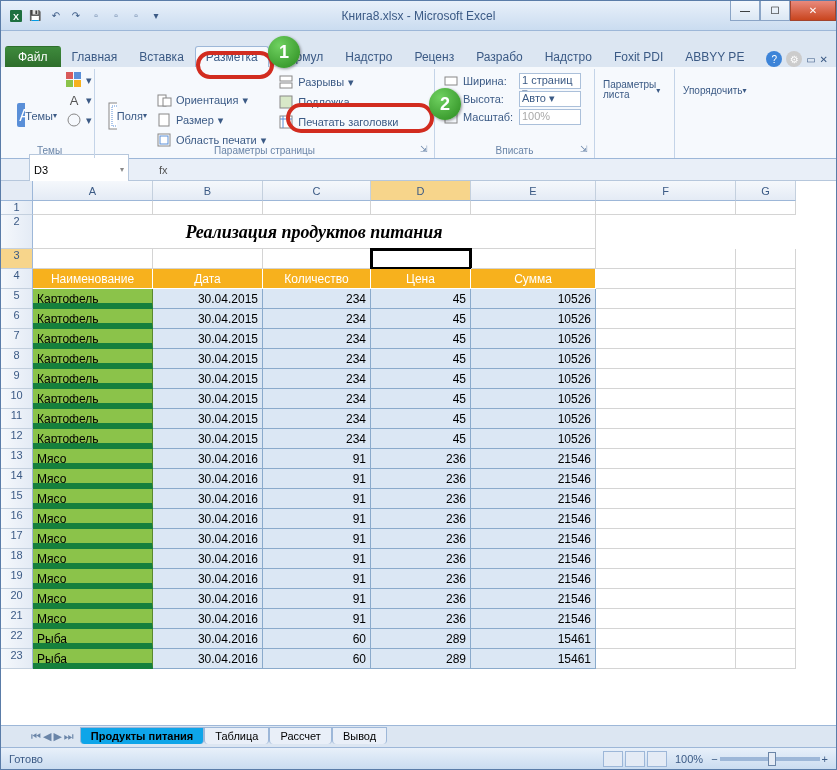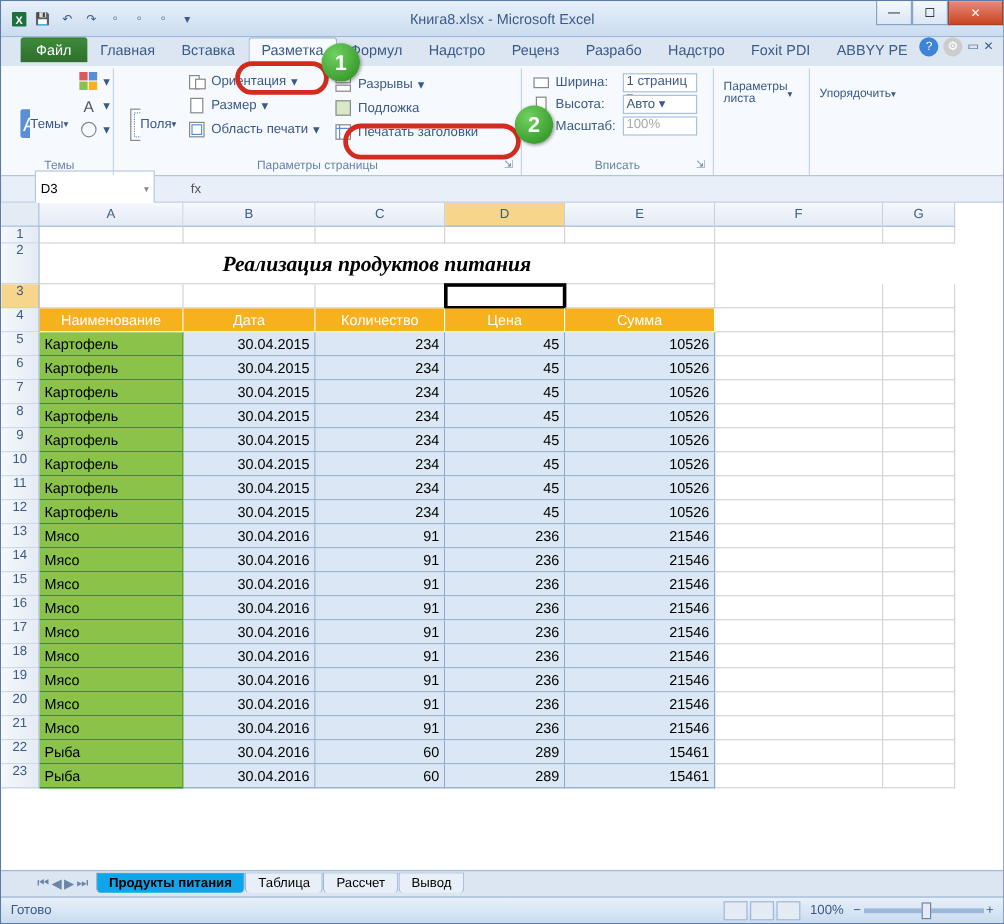--- a/index.html
+++ b/index.html
@@ -10,21 +10,21 @@
 .titlebar { height: 30px; background: linear-gradient(#e8f0fa, #cadcf0); display: flex; align-items: center; position: relative; border-bottom: 1px solid #9db7d8; }
 .titlebar-left { display: flex; align-items: center; padding-left: 6px; gap: 2px; }
 .qat-btn { width: 18px; height: 18px; display: flex; align-items: center; justify-content: center; font-size: 10px; color: #3b5a85; }
 .title-center { position: absolute; left: 50%; transform: translateX(-50%); font-size: 12px; color: #3b5a85; }
 .title-center .fn { font-weight: normal; }
 .winbtns { position: absolute; right: 0; top: 0; display: flex; }
 .winbtn { width: 30px; height: 20px; border: 1px solid #8aa4c6; border-top: none; background: linear-gradient(#f4f8fd,#dbe7f4); display: flex; align-items: center; justify-content: center; font-size: 10px; }
 .winbtn.close { background: linear-gradient(#e98a7d,#c9451e); width: 46px; border-color: #a2432e; color: #fff; }
 
 
-.tabs { height: 24px; background: #dce6f2; display: flex; align-items: flex-start; padding-left: 16px; gap: 0; position: relative; }
+.tabs { height: 36px; background: #dce6f2; display: flex; align-items: flex-end; padding-left: 4px; gap: 0; position: relative; }
 .tab { padding: 3px 10px 3px 10px; font-size: 12px; color: #3b5a85; border: 1px solid transparent; border-bottom: none; cursor: pointer; }
 .tab.file { background: linear-gradient(#3e8a3c,#2e6e2c); color: #fff; border-radius: 3px 3px 0 0; padding: 3px 12px; }
 .tab.active { background: #f6f9fd; border-color: #9db7d8; border-radius: 3px 3px 0 0; }
 .tab-help { position: absolute; right: 8px; display: flex; gap: 4px; align-items: center; }
 .help-ico { width: 16px; height: 16px; border-radius: 50%; background: #3d84d8; color: #fff; font-size: 10px; display: flex; align-items: center; justify-content: center; }
 
 
 .ribbon { height: 92px; background: #f6f9fd; border-bottom: 1px solid #9db7d8; display: flex; padding: 2px 4px 0 4px; }
 .group { border-right: 1px solid #c4d4e8; padding: 2px 8px 0 8px; display: flex; flex-direction: column; position: relative; }
 .group-label { text-align: center; font-size: 10px; color: #6a85a8; position: absolute; bottom: 2px; left: 0; right: 0; }
@@ -53,21 +53,21 @@
 .gridwrap { flex: 1; overflow: hidden; background: #fff; position: relative; }
 .grid { display: grid; font-size: 12px; }
 .colhdr { background: linear-gradient(#f5f8fc,#e4ebf5); border-right: 1px solid #c4d0de; border-bottom: 1px solid #9db7d8; text-align: center; font-size: 11px; color: #3b5a85; height: 20px; line-height: 20px; }
 .colhdr.sel { background: #f7d58b; }
 .rowhdr { background: linear-gradient(90deg,#f5f8fc,#e4ebf5); border-bottom: 1px solid #c4d0de; border-right: 1px solid #9db7d8; text-align: center; font-size: 11px; color: #3b5a85; width: 32px; }
 .rowhdr.sel { background: #f7d58b; }
 .corner { background: #e4ebf5; border-right: 1px solid #9db7d8; border-bottom: 1px solid #9db7d8; }
 .cell { border-right: 1px solid #d4d4d4; border-bottom: 1px solid #d4d4d4; padding: 0 4px; height: 20px; line-height: 20px; overflow: hidden; }
 .doc-title { font-family: "Comic Sans MS", cursive; font-style: italic; font-size: 18px; font-weight: bold; text-align: center; }
 .hdr-cell { background: #f7b11d; color: #fff; text-align: center; border-right: 1px solid #fff; border-bottom: 1px solid #fff; font-size: 12px; }
-.name-cell { background: #8bc34a; border-right: 1px solid #5a8a2e; border-bottom: 1px solid #15803d; }
+.name-cell { background: #8bc34a; border-right: 1px solid #5a8a2e; border-bottom: 6px solid #15803d; }
 .data-cell { background: #dbe7f4; text-align: right; border-right: 1px solid #8aaacb; border-bottom: 1px solid #8aaacb; }
 .sel-cell { outline: 3px solid #000; outline-offset: -2px; }
 
 
 .sheettabs { height: 22px; background: #dce6f2; border-top: 1px solid #9db7d8; display: flex; align-items: center; padding-left: 30px; gap: 0; font-size: 11px; }
 .nav-arrows { display: flex; gap: 2px; margin-right: 6px; color: #6a85a8; }
 .sheet-tab { padding: 2px 10px; background: #e9eff8; border: 1px solid #9db7d8; border-bottom: none; border-radius: 0 0 4px 4px; transform: translateY(-1px); }
 .sheet-tab.active { background: #0ea5e9; font-weight: bold; }
 
 
@@ -163,21 +163,21 @@
     <div class="group" style="width:340px">
       <div class="group-body">
         <div class="big-btn">
           <svg class="big-ico">
               <rect x="6" y="4" width="20" height="26" fill="#fff" stroke="#888"></rect>
               <rect x="9" y="7" width="14" height="20" fill="none" stroke="#5a8fd8" stroke-dasharray="1"></rect>
             </svg>
           <span>Поля</span>
             <span style="font-size:8px">▾</span>
         </div>
-        <div class="vstack" style="margin-top:0">
+        <div class="vstack" style="margin-top:20px">
           <div class="small-btn"><svg class="small-ico">
                 <rect x="2" y="3" width="8" height="11" fill="#fff" stroke="#888"></rect>
                 <rect x="7" y="6" width="8" height="8" fill="#fff" stroke="#888"></rect>
               </svg><span>Ориентация</span> ▾</div>
           <div class="small-btn"><svg class="small-ico">
                 <rect x="3" y="2" width="10" height="12" fill="#fff" stroke="#888"></rect>
               </svg><span>Размер</span> ▾</div>
           <div class="small-btn"><svg class="small-ico">
                 <rect x="2" y="2" width="12" height="12" fill="#fff" stroke="#888"></rect>
                 <rect x="4" y="4" width="8" height="8" fill="none" stroke="#5a8fd8"></rect>

